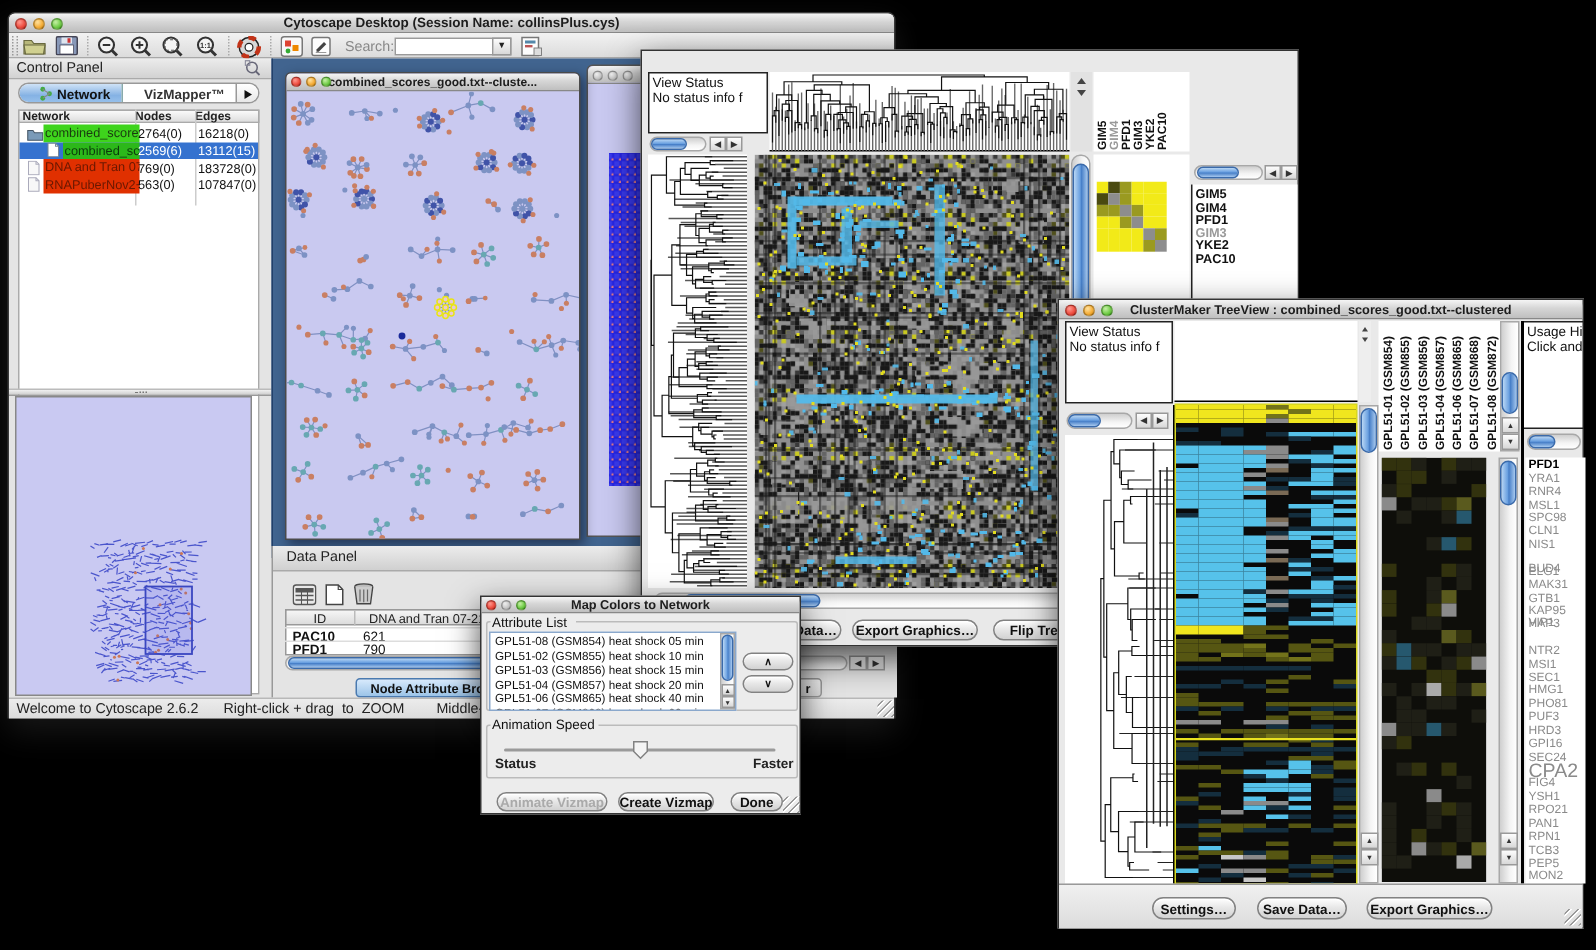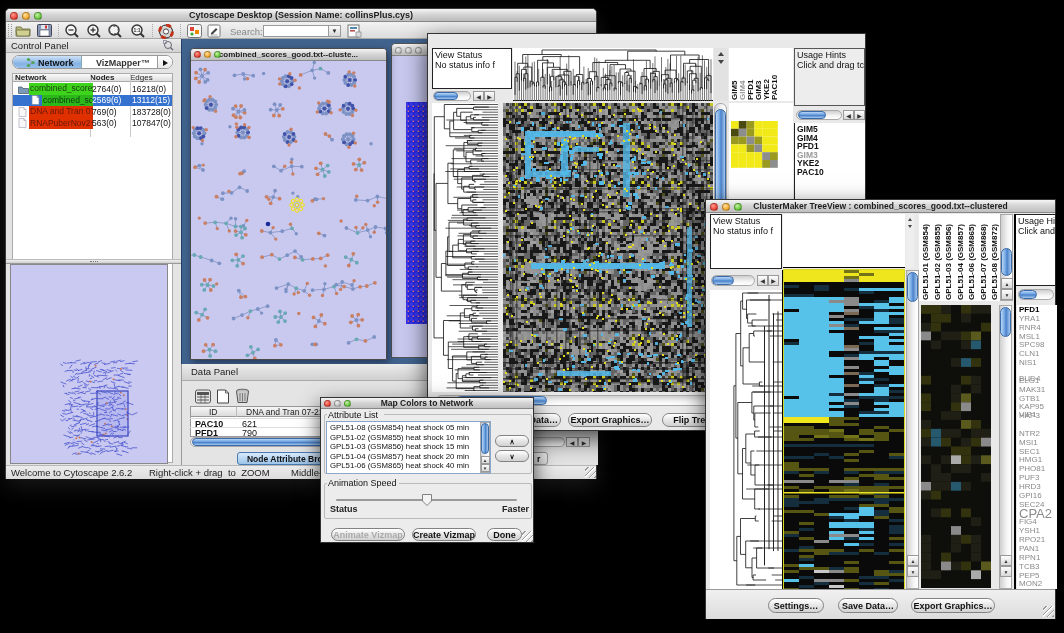--- a/index.html
+++ b/index.html
@@ -109,21 +109,21 @@
       <div class="txt" style="left:25px;top:1.5px;font-weight:bold;font-size:9px">Network</div>
       <div class="txt" style="left:83px;top:1.5px;font-weight:bold;font-size:9px;color:#333">VizMapper™</div>
       <div style="position:absolute;right:0px;top:0;width:15px;height:14px;border-left:1px solid #999;background:linear-gradient(#fff,#e4e4e4)">
         <div style="margin:3.5px 0 0 5px;width:0;height:0;border-left:5px solid #111;border-top:3.5px solid transparent;border-bottom:3.5px solid transparent"></div>
       </div>
     </div>
     <div style="position:absolute;left:6px;top:64px;width:161px;height:390px;background:#fff;border:1px solid #aaa"></div>
     <div style="position:absolute;left:6px;top:64px;width:161px;height:9px;background:linear-gradient(#fafafa,#dedede);border:1px solid #aaa">
       <div class="txt" style="left:2px;top:-1px;font-size:8px;font-weight:bold;color:#222">Network</div>
       <div class="txt" style="left:77px;top:-1px;font-size:8px;font-weight:bold;color:#222">Nodes</div>
-      <div class="txt" style="left:117px;top:-1px;font-size:8px;font-weight:normal;color:#222">Edges</div>
+      <div class="txt" style="left:117px;top:-1px;font-size:8px;font-weight:bold;color:#222">Edges</div>
     </div>
     <div style="position:absolute;left:84px;top:64px;width:1px;height:64px;background:#ccc"></div>
     <div style="position:absolute;left:124px;top:64px;width:1px;height:64px;background:#ccc"></div>
     <div style="position:absolute;left:7px;top:74px;width:159px;height:11.5px;">
       <svg width="11" height="9" style="position:absolute;left:5px;top:1.5px">
         <path d="M0.5 2h3.5l1 1.5h5.5v5H0.5z" fill="#7a9ab8" stroke="#456" stroke-width="0.7"></path>
       </svg>
       <div style="position:absolute;left:16px;top:0;height:11.5px;background:#3ed41c;overflow:hidden;width:64px">
         <div style="font-size:8.5px;line-height:11px;color:#1a3a10;white-space:nowrap;padding-left:1px">combined_scores_</div>
       </div>
@@ -690,24 +690,20 @@
     <div style="position:absolute;left:301px;top:14px;width:64px;height:53px;background:#fff;overflow:hidden"><svg width="64" height="53">
         <g font-size="8" font-weight="bold" font-family="Liberation Sans">
           <text x="0" y="0" transform="translate(8,52) rotate(-90)" fill="#111">GIM5</text>
           <text x="0" y="0" transform="translate(16,52) rotate(-90)" fill="#999">GIM4</text>
           <text x="0" y="0" transform="translate(24,52) rotate(-90)" fill="#111">PFD1</text>
           <text x="0" y="0" transform="translate(32,52) rotate(-90)" fill="#111">GIM3</text>
           <text x="0" y="0" transform="translate(40,52) rotate(-90)" fill="#111">YKE2</text>
           <text x="0" y="0" transform="translate(48,52) rotate(-90)" fill="#111">PAC10</text>
         </g>
       </svg></div>
-    <div style="position:absolute;left:366px;top:14px;width:71px;height:58px;background:#ededed;border:1px solid #555">
-      <div class="txt" style="left:2px;top:1px">Usage Hints</div>
-      <div class="txt" style="left:2px;top:11px">Click and drag tc</div>
-    </div>
     <div class="track" style="left:368px;top:76px;width:46px;height:10px"></div>
     <div class="hth" style="left:370px;top:77px;width:28px;height:8px"></div>
     <div class="arr" style="left:415px;top:76px;width:11px;height:10px;line-height:10px">◀</div>
     <div class="arr" style="left:426px;top:76px;width:11px;height:10px;line-height:10px">▶</div>
     <div style="position:absolute;left:4px;top:69px;width:66px;height:289px;background:#fff;overflow:hidden"><svg width="66" height="289">
         <path d="M37.9 1.5H66M42.6 4.1H66M44.7 6.7H66M50.5 9.2H66M42.5 11.8H66M49.7 14.4H66M14.3 17.0H66M31.6 19.5H66M50.6 22.1H66M38.9 24.7H66M48.9 27.3H66M17.7 29.8H66M31.8 32.4H66M23.0 35.0H66M34.7 37.6H66M35.9 40.1H66M13.7 42.7H66M21.8 45.3H66M24.3 47.9H66M49.5 50.5H66M43.5 53.0H66M19.5 55.6H66M44.8 58.2H66M18.7 60.8H66M37.7 63.3H66M18.2 65.9H66M13.3 68.5H66M47.7 71.1H66M21.5 73.6H66M21.7 76.2H66M52.1 78.8H66M47.7 81.4H66M24.7 84.0H66M51.3 86.5H66M34.6 89.1H66M40.0 91.7H66M21.3 94.3H66M50.5 96.8H66M40.5 99.4H66M51.5 102.0H66M48.6 104.6H66M25.0 107.1H66M27.5 109.7H66M19.8 112.3H66M19.0 114.9H66M15.8 117.4H66M25.1 120.0H66M37.1 122.6H66M13.3 125.2H66M40.0 127.8H66M26.6 130.3H66M25.5 132.9H66M45.6 135.5H66M32.2 138.1H66M25.7 140.6H66M32.3 143.2H66M41.1 145.8H66M15.5 148.4H66M51.8 150.9H66M14.1 153.5H66M42.9 156.1H66M46.7 158.7H66M13.9 161.2H66M44.4 163.8H66M27.7 166.4H66M36.1 169.0H66M13.6 171.6H66M15.1 174.1H66M20.4 176.7H66M51.0 179.3H66M21.0 181.9H66M43.1 184.4H66M50.0 187.0H66M50.5 189.6H66M26.8 192.2H66M27.2 194.7H66M34.0 197.3H66M43.9 199.9H66M17.5 202.5H66M42.8 205.0H66M44.8 207.6H66M47.2 210.2H66M14.7 212.8H66M50.7 215.4H66M16.8 217.9H66M26.7 220.5H66M37.4 223.1H66M49.6 225.7H66M26.7 228.2H66M49.8 230.8H66M34.8 233.4H66M25.6 236.0H66M25.7 238.5H66M20.2 241.1H66M16.3 243.7H66M19.1 246.3H66M40.5 248.9H66M52.7 251.4H66M19.6 254.0H66M15.1 256.6H66M52.3 259.2H66M34.3 261.7H66M29.3 264.3H66M22.6 266.9H66M36.7 269.5H66M45.9 272.0H66M31.2 274.6H66M29.9 277.2H66M15.4 279.8H66M49.5 282.3H66M14.5 284.9H66M32.7 287.5H66" stroke="#585858" stroke-width="1.0" fill="none"></path>
         <path d="M47.9 122.6H43.9V125.2H59.2M44.4 96.8H40.8V99.4H52.2M43.9 197.3H38.9V199.9H47.9M51.4 277.2H47.6V279.8H53.9M48.6 127.8H46.9V130.3H54.4M56.0 194.7H35.5V198.6H38.9M45.0 45.3H43.5V47.9H49.9M46.9 233.4H45.4V236.0H58.6M58.9 217.9H54.5V220.5H56.2M46.5 225.7H43.4V228.2H55.1M48.9 174.1H45.5V176.7H56.1M50.2 259.2H44.4V261.7H51.9M56.5 55.6H49.7V58.2H51.9M49.8 107.1H41.1V109.7H44.2M53.6 114.9H35.1V117.4H40.7M53.6 50.5H49.8V53.0H51.4M54.9 241.1H52.5V243.7H58.3M56.8 4.1H41.5V6.7H44.9M45.1 215.4H39.5V219.2H54.5M43.8 14.4H41.5V17.0H57.3M40.4 63.3H37.0V65.9H47.0M47.3 264.3H42.0V266.9H47.7M43.5 46.6H41.0V51.7H49.8M55.6 254.0H53.1V256.6H58.7M46.9 11.8H38.7V15.7H41.5M50.8 19.5H49.8V22.1H56.4M45.4 234.7H40.0V238.5H50.1M45.8 230.8H36.9V236.6H40.0M55.8 251.4H48.7V255.3H53.1M51.3 282.3H47.9V284.9H57.1M46.1 132.9H41.0V135.5H50.2M43.2 138.1H38.8V140.6H46.6M54.7 269.5H37.3V272.0H41.5M52.7 71.1H50.9V73.6H57.6M43.0 153.5H39.3V156.1H52.5M48.7 253.4H39.4V260.4H44.4M53.8 104.6H36.1V108.4H41.1M38.7 13.7H34.2V20.8H49.8M45.7 187.0H43.9V189.6H45.2M37.0 64.6H32.4V68.5H49.5M54.0 76.2H42.2V78.8H43.9M46.2 202.5H44.9V205.0H51.1M53.6 27.3H46.2V29.8H50.4M50.4 40.1H45.9V42.7H49.7M52.2 84.0H42.8V86.5H43.8M37.3 270.8H33.9V274.6H59.4M44.9 192.2H31.1V196.7H35.5M46.9 129.0H38.7V134.2H41.0M42.2 81.4H37.1V85.2H42.8M45.6 91.7H40.7V94.3H46.3M53.1 248.9H34.8V256.9H39.4M49.7 56.9H38.7V60.8H39.8M40.5 169.0H36.2V171.6H49.1M33.9 272.7H30.4V278.5H47.6M46.6 148.4H39.5V150.9H44.8M36.1 106.5H31.1V112.3H45.7M50.7 223.1H40.5V227.0H43.4M52.5 145.8H34.5V149.7H39.5M52.5 242.4H46.7V246.3H56.8M50.9 72.4H40.5V77.5H42.2M44.9 203.8H39.8V207.6H47.1M46.5 120.0H39.4V123.9H43.9M40.1 37.6H35.5V41.4H45.9M38.8 139.3H33.8V143.2H43.6M50.0 184.4H42.7V188.3H43.9M44.1 210.2H41.1V212.8H46.8M39.6 32.4H37.7V35.0H42.5M37.1 83.3H31.7V89.1H44.1M47.9 283.6H41.9V287.5H42.9M40.8 181.9H35.3V186.4H42.7M42.8 179.3H33.8V184.1H35.3M42.7 24.7H39.8V28.6H46.2M45.8 163.8H36.3V166.4H40.1M41.0 49.2H34.0V58.8H38.7M40.6 9.2H28.7V17.3H34.2M36.2 170.3H30.5V175.4H45.5M36.9 233.7H31.7V244.3H46.7M42.7 158.7H39.7V161.2H42.2M40.7 93.0H38.7V98.1H40.8M41.5 5.4H24.7V13.3H28.7M42.0 265.6H26.0V275.6H30.4M38.7 131.6H31.4V141.3H33.8M41.1 211.5H37.7V217.3H39.5M40.5 74.9H29.7V86.2H31.7M24.7 9.3H21.6V26.6H39.8M45.5 102.0H29.8V109.4H31.1M26.0 270.6H24.2V285.6H41.9M21.6 18.0H17.8V33.7H37.7M35.5 39.5H31.9V54.0H34.0M33.8 181.7H29.8V194.4H31.1M35.1 116.2H31.6V122.0H39.4M31.4 136.4H26.3V147.7H34.5M39.8 205.7H32.4V214.4H37.7M38.7 95.5H25.7V105.7H29.8M26.3 142.1H20.7V154.8H39.3M32.4 66.6H25.7V80.6H29.7M32.4 210.0H28.3V225.0H40.5M39.7 160.0H32.9V165.1H36.3M34.8 252.9H20.6V278.1H24.2M42.8 1.5H12.3V25.8H17.8M31.6 119.1H17.0V148.4H20.7M17.0 133.8H15.6V162.5H32.9M15.6 148.1H13.9V172.8H30.5M31.9 46.8H21.3V73.6H25.7M31.7 239.0H16.3V265.5H20.6M13.9 160.5H9.4V188.1H29.8M21.3 60.2H15.9V100.6H25.7M28.3 217.5H11.5V252.3H16.3M15.9 80.4H4.0V174.3H9.4M12.3 13.7H2.3V127.3H4.0M2.3 70.5H2.0V234.9H11.5" stroke="#111" stroke-width="0.8" fill="none"></path>
       </svg></div>
     <div style="position:absolute;left:75px;top:69px;width:210px;height:289px;overflow:hidden">
       <svg width="210" height="289" style="position:absolute;left:0;top:0">

